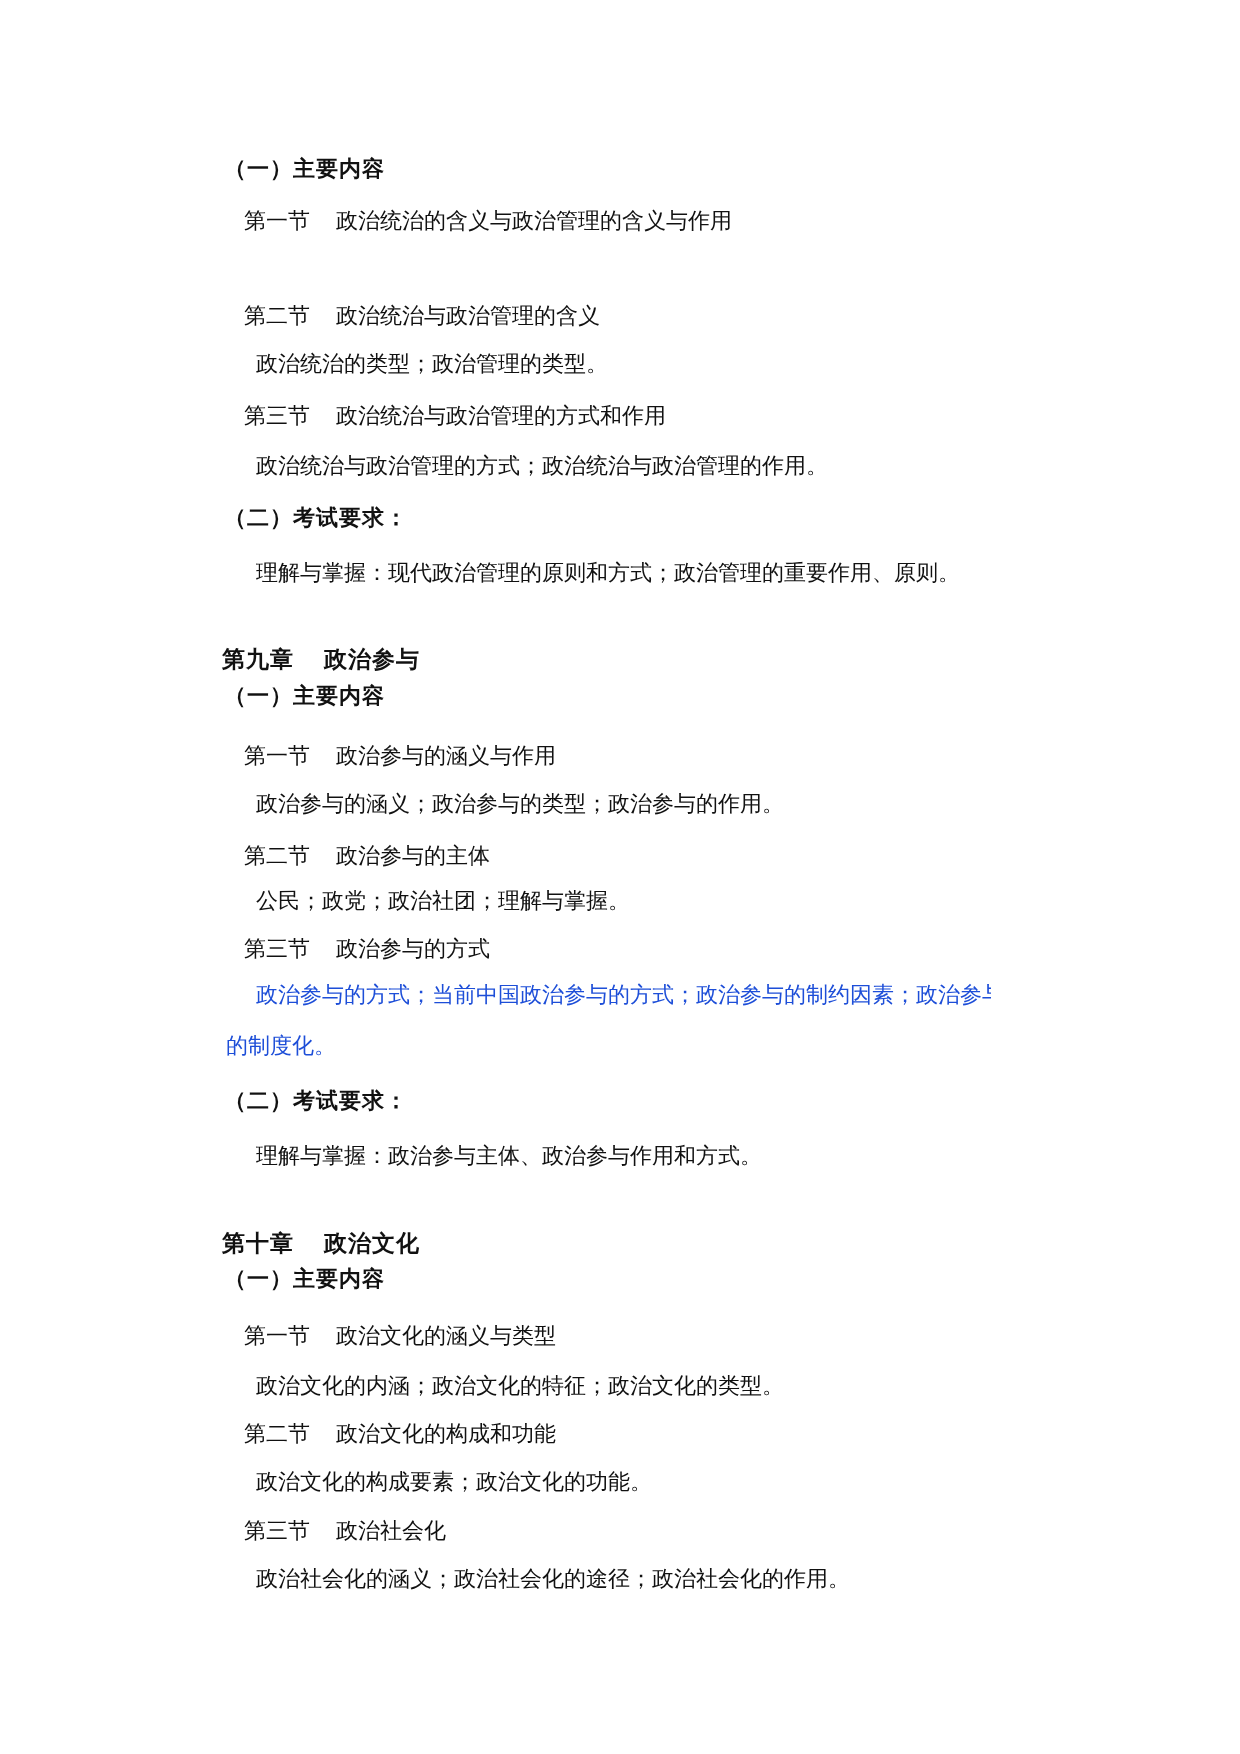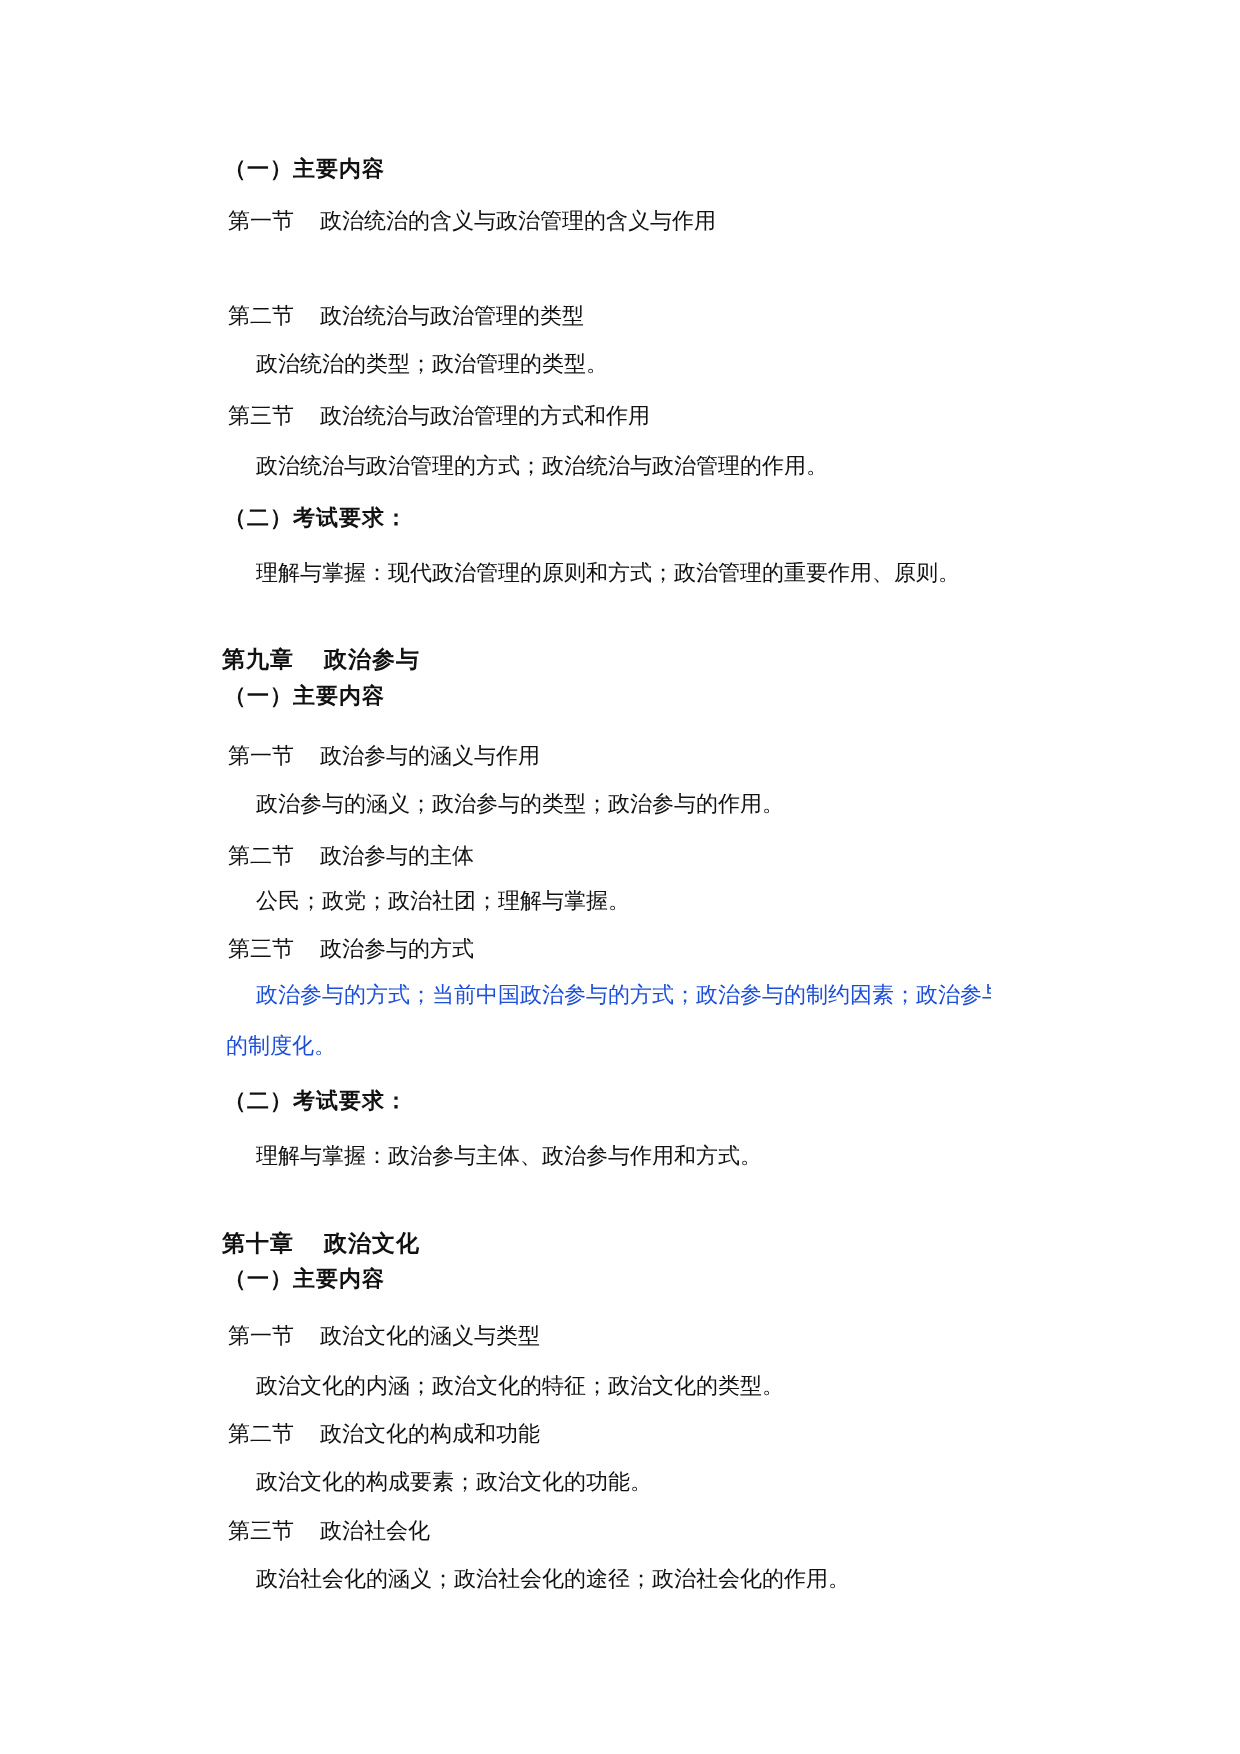--- a/index.html
+++ b/index.html
@@ -34,21 +34,21 @@
   .ch {
     left: 222px;
     font-family: "DejaVu Sans", "Liberation Sans", sans-serif;
     font-weight: bold;
     font-size: 23px;
     letter-spacing: 1px;
     margin-top: 18px;
   }
   .ch .ch-title { margin-left: 30px; }
   
-  .sec { left: 228px; }
+  .sec { left: 244px; }
   .sec .sec-title { margin-left: 26px; }
   
   .body { left: 256px; }
   
   .para {
     position: absolute;
     left: 226px;
     width: 782px;
     text-indent: 30px;
     white-space: normal;
@@ -64,21 +64,21 @@
 
 <div class="page">
 
   <div class="line h2" style="top:156px">（一）主要内容</div>
 
   <div class="line sec" style="top:208px">
     <span class="sec-label">第一节</span><span class="sec-title">政治统治的含义与政治管理的含义与作用</span>
   </div>
 
   <div class="line sec" style="top:303px">
-    <span class="sec-label">第二节</span><span class="sec-title">政治统治与政治管理的类型</span>
+    <span class="sec-label">第二节</span><span class="sec-title">政治统治与政治管理的含义</span>
   </div>
   <div class="line sec" style="top:403px">
     <span class="sec-label">第三节</span><span class="sec-title">政治统治与政治管理的方式和作用</span>
   </div>
 
   <div class="line body" style="top:351px">政治统治的类型；政治管理的类型。</div>
   <div class="line body" style="top:453px">政治统治与政治管理的方式；政治统治与政治管理的作用。</div>
 
   <div class="line h2" style="top:505px">（二）考试要求：</div>
   <div class="line body" style="top:560px">理解与掌握：现代政治管理的原则和方式；政治管理的重要作用、原则。</div>

